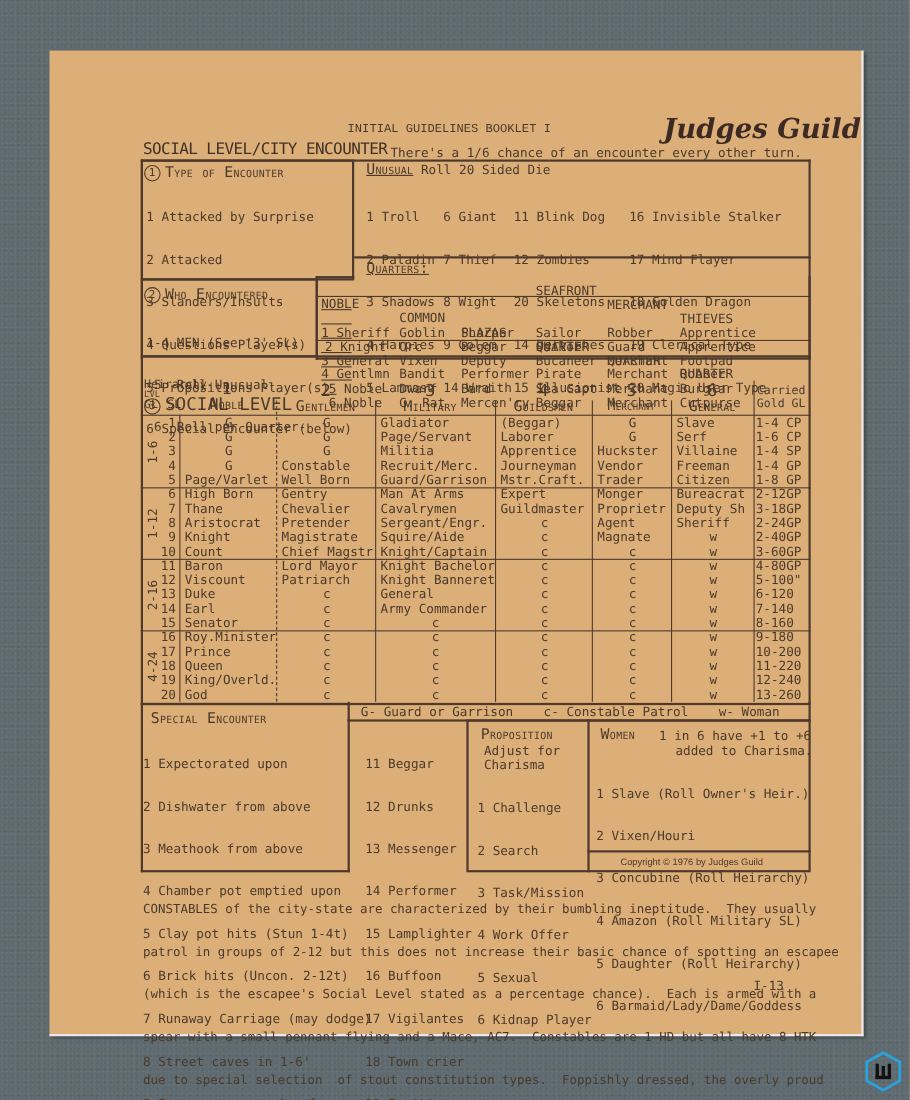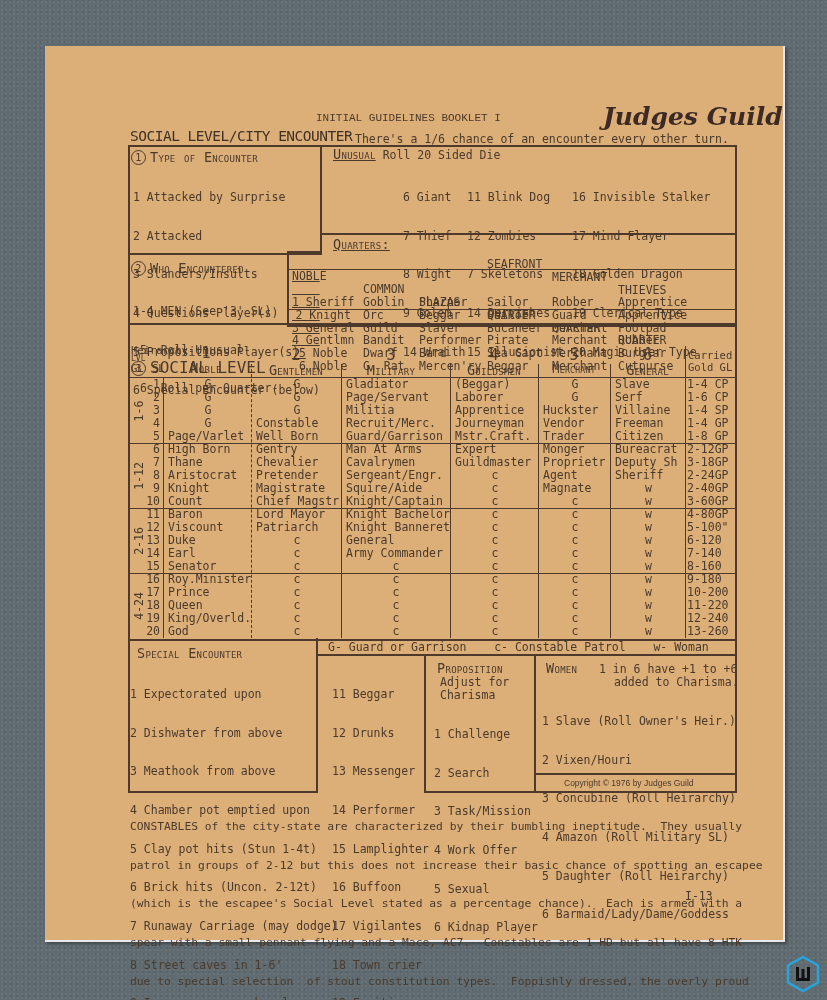--- a/index.html
+++ b/index.html
@@ -48,31 +48,38 @@
       <div>3 Slanders/Insults</div>
       <div>4 Questions Player(s)</div>
       <div>5 Propositions Player(s)</div>
       <div>6 Special Encounter (below)</div>
     </div>
   </div>
 
   <div class="abs" style="left:288px;top:102px;">
     <div class="t"><span class="sec-title ul">Unusual</span> <span>Roll 20 Sided Die</span></div>
   </div>
+  <div class="col t" style="left:288px;top:119px;">
+    <div>1 Troll</div>
+    <div>2 Paladin</div>
+    <div>3 Shadows</div>
+    <div>4 Harpies</div>
+    <div>5 Lammasu</div>
+  </div>
   <div class="col t" style="left:358px;top:119px;">
     <div>6 Giant</div>
     <div>7 Thief</div>
     <div>8 Wight</div>
     <div>9 Golem</div>
     <div>14 Wraith</div>
   </div>
   <div class="col t" style="left:422px;top:119px;">
     <div>11 Blink Dog</div>
     <div>12 Zombies</div>
-    <div>7 Skeletons</div>
+    <div>20 Skeletons</div>
     <div>14 Dervishes</div>
     <div>15 Illusionist</div>
   </div>
   <div class="col t" style="left:527px;top:119px;">
     <div>16 Invisible Stalker</div>
     <div>17 Mind Flayer</div>
     <div>18 Golden Dragon</div>
     <div>19 Clerical Type</div>
     <div>20 Magic User Type</div>
   </div>
@@ -94,24 +101,24 @@
     <span class="abs" style="left:260px;">QUARTER</span>
     <span class="abs" style="left:326px;">QUARTER</span>
   </div>
   <div class="line" style="left:242px;top:223px;width:450px;height:1px;"></div>
   <div class="line" style="left:242px;top:263px;width:450px;height:1px;"></div>
 
   <div class="col t" style="left:247px;top:224px;text-align:center;">
     <div>1 Sheriff</div><div>2 Knight</div><div>3 General</div><div>4 Gentlmn</div><div>5 Noble</div><div>6 Noble</div>
   </div>
   <div class="col t" style="left:318px;top:224px;">
-    <div>Goblin</div><div>Orc</div><div>Guild</div><div>Bandit</div><div>Dwarf</div><div>G. Rat</div>
+    <div>Goblin</div><div>Orc</div><div>Vixen</div><div>Bandit</div><div>Dwarf</div><div>G. Rat</div>
   </div>
   <div class="col t" style="left:374px;top:224px;">
-    <div>Sharper</div><div>Beggar</div><div>Slaver</div><div>Performer</div><div>Bard</div><div>Mercen'ry</div>
+    <div>Sharper</div><div>Beggar</div><div>Deputy</div><div>Performer</div><div>Bard</div><div>Mercen'ry</div>
   </div>
   <div class="col t" style="left:442px;top:224px;">
     <div>Sailor</div><div>Sailor</div><div>Bucaneer</div><div>Pirate</div><div>Sea Capt</div><div>Beggar</div>
   </div>
   <div class="col t" style="left:507px;top:224px;">
     <div>Robber</div><div>Guard</div><div>Merchant</div><div>Merchant</div><div>Merchant</div><div>Merchant</div>
   </div>
   <div class="col t" style="left:573px;top:224px;">
     <div>Apprentice</div><div>Apprentice</div><div>Footpad</div><div>Robber</div><div>Burglar</div><div>Cutpurse</div>
   </div>

